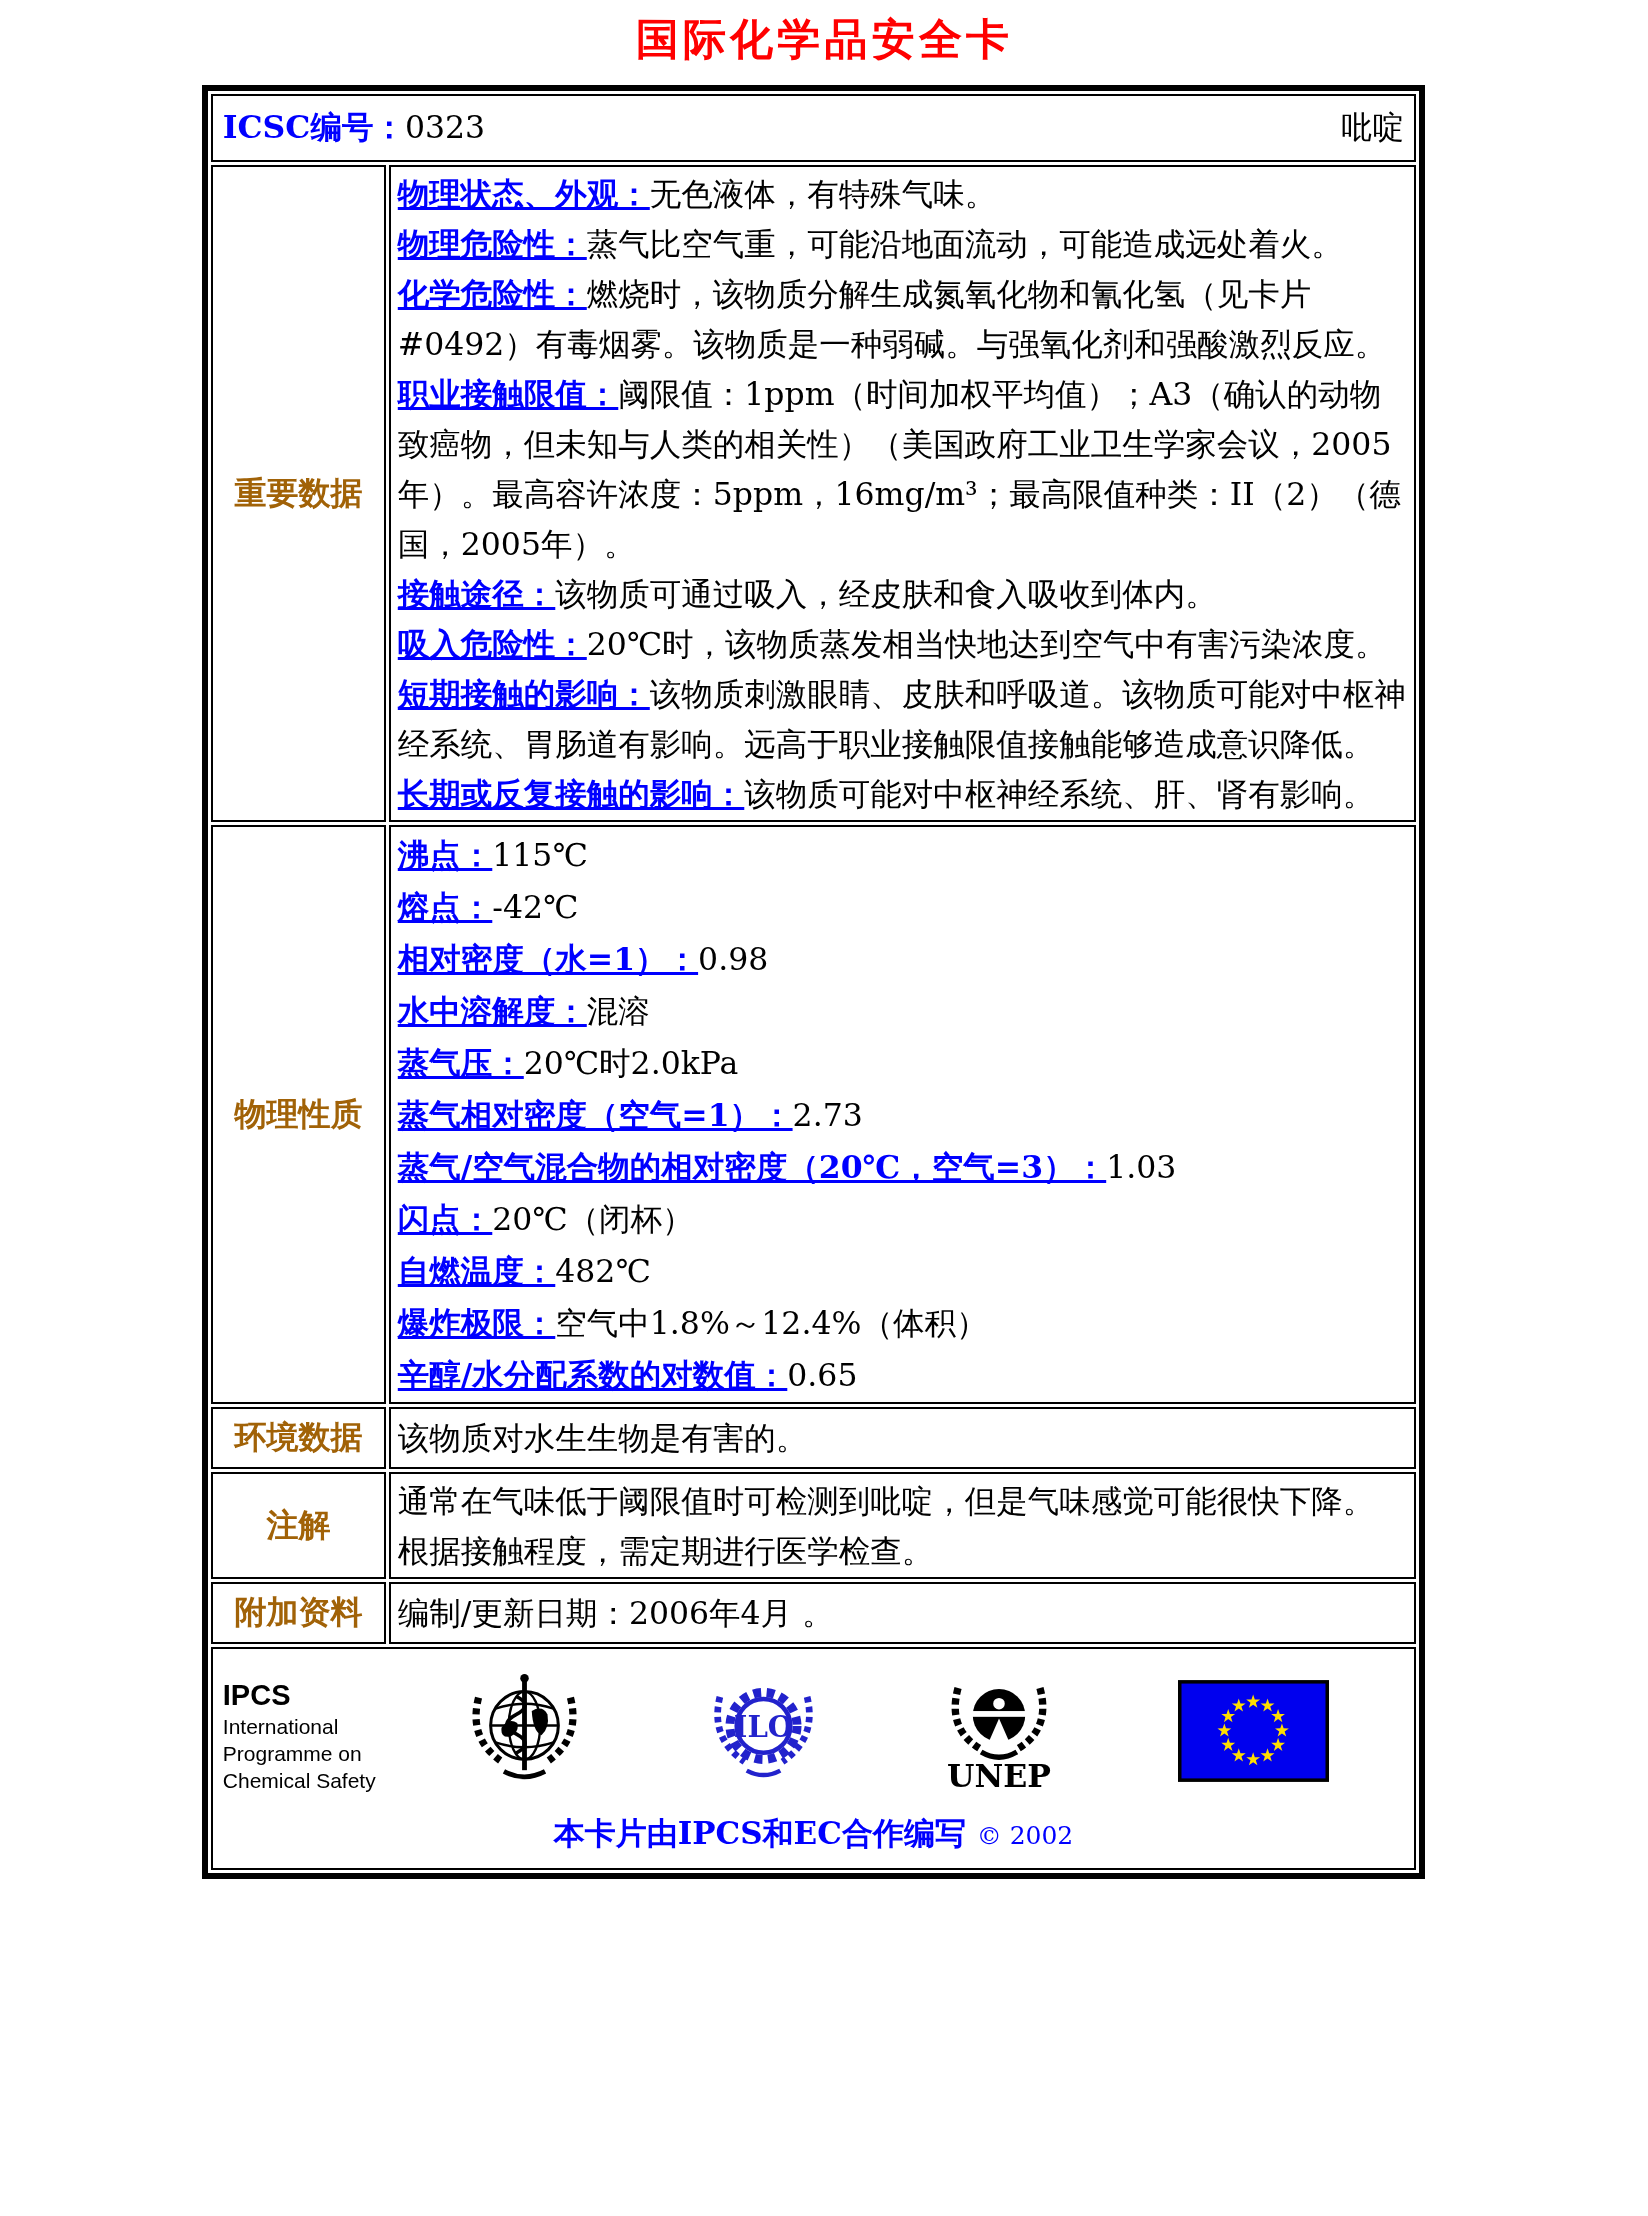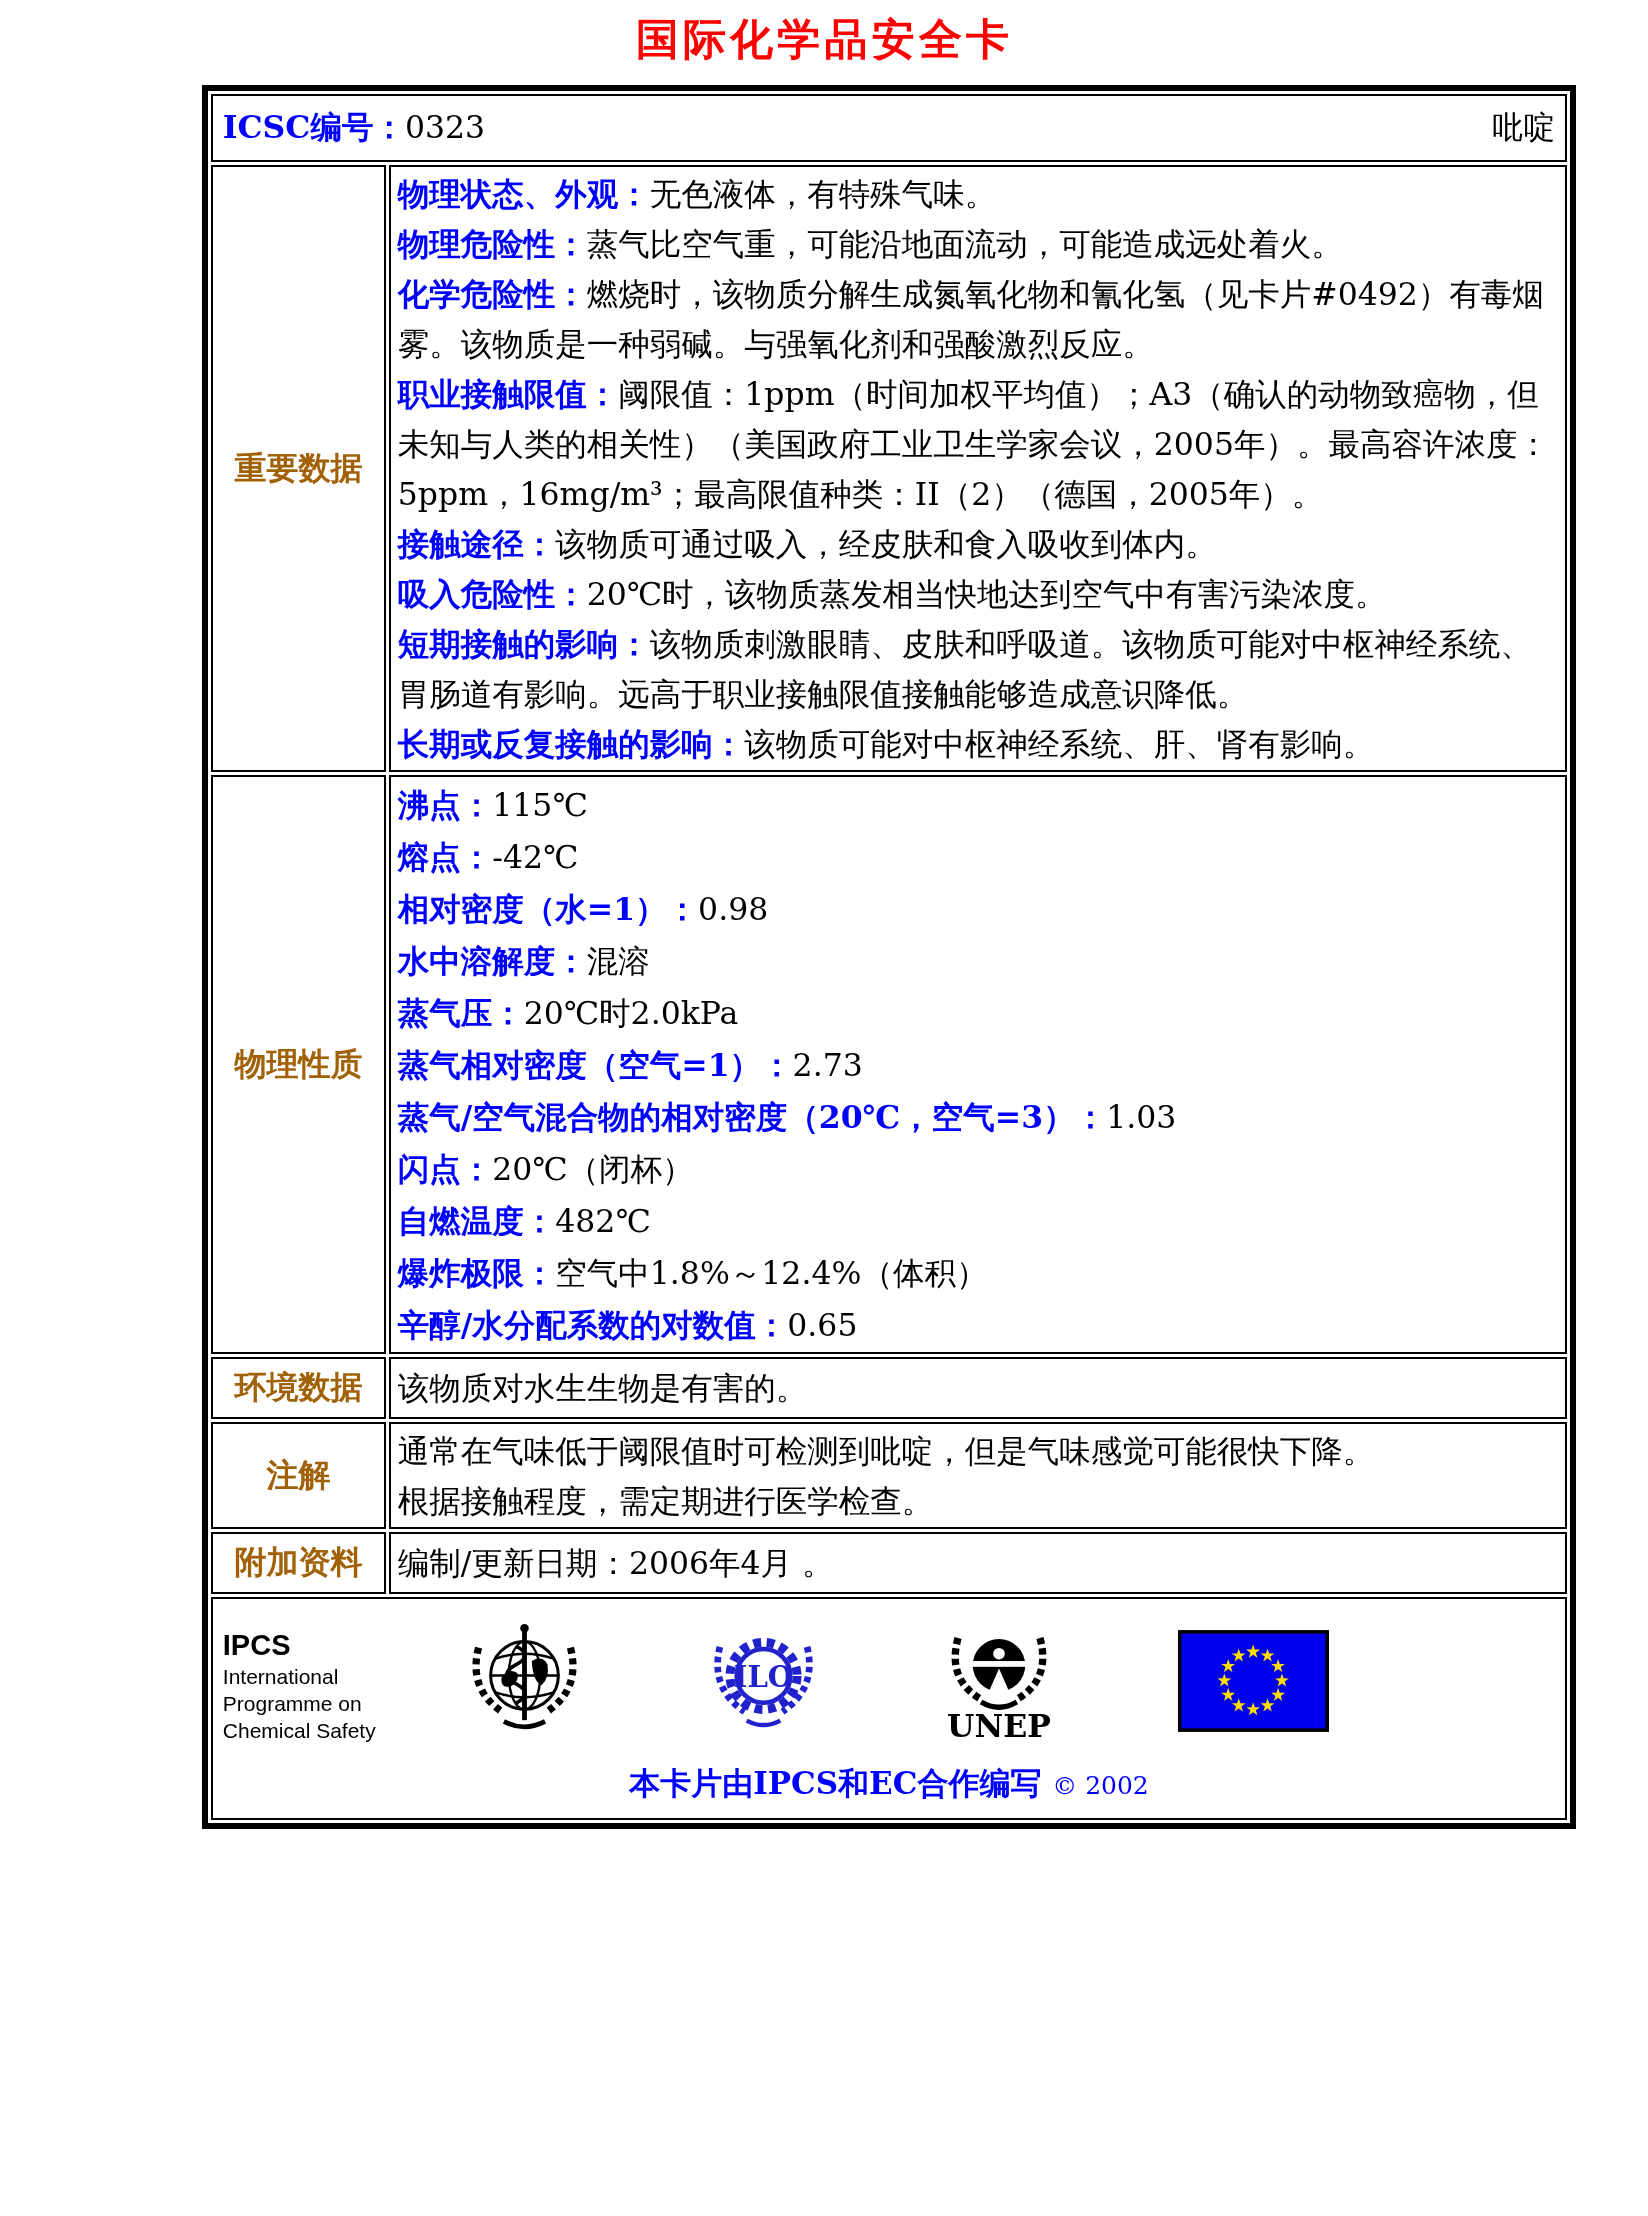--- a/index.html
+++ b/index.html
@@ -15,21 +15,21 @@
     padding-top:14px;
     text-align:center;
     font-size:43px;
     font-weight:bold;
     color:#ff0000;
     letter-spacing:4.2px;
     line-height:50px;
   }
   table.card {
     margin:21px 0 0 202px;
-    width:1374px;
+    width:1223px;
     border-collapse:separate;
     border-spacing:3.5px;
     border:6.3px solid #000000;
     background:#ffffff;
   }
   td { border:2.1px solid #000000; vertical-align:middle; background:#ffffff; }
   .blue { color:#0000ff; }
   .bold { font-weight:bold; }
 
   .header-cell { padding:11.2px 9.8px; font-size:31.5px; }
@@ -42,21 +42,21 @@
     font-weight:bold;
     color:#a16207;
     padding:2.8px 1.4px;
   }
   .content-cell {
     font-size:31.5px;
     line-height:50px;
     padding:1.4px 7px 1.4px 7px;
   }
   .content-cell.phys { line-height:51px; }
-  .item-label { color:#0000ff; font-weight:bold; }
+  .item-label { color:#0000ff; font-weight:bold;text-decoration:underline; }
 
   .env-cell { padding:4.2px 7px; }
   .notes-line { line-height:50px; }
 
   .logos-cell { padding:15.4px 9.8px 12.6px 9.8px; }
   .logo-strip { display:flex; align-items:center; }
   .ipcs-block {
     width:200px;
     font-family:"Liberation Sans","DejaVu Sans",sans-serif;
     align-self:flex-start;

